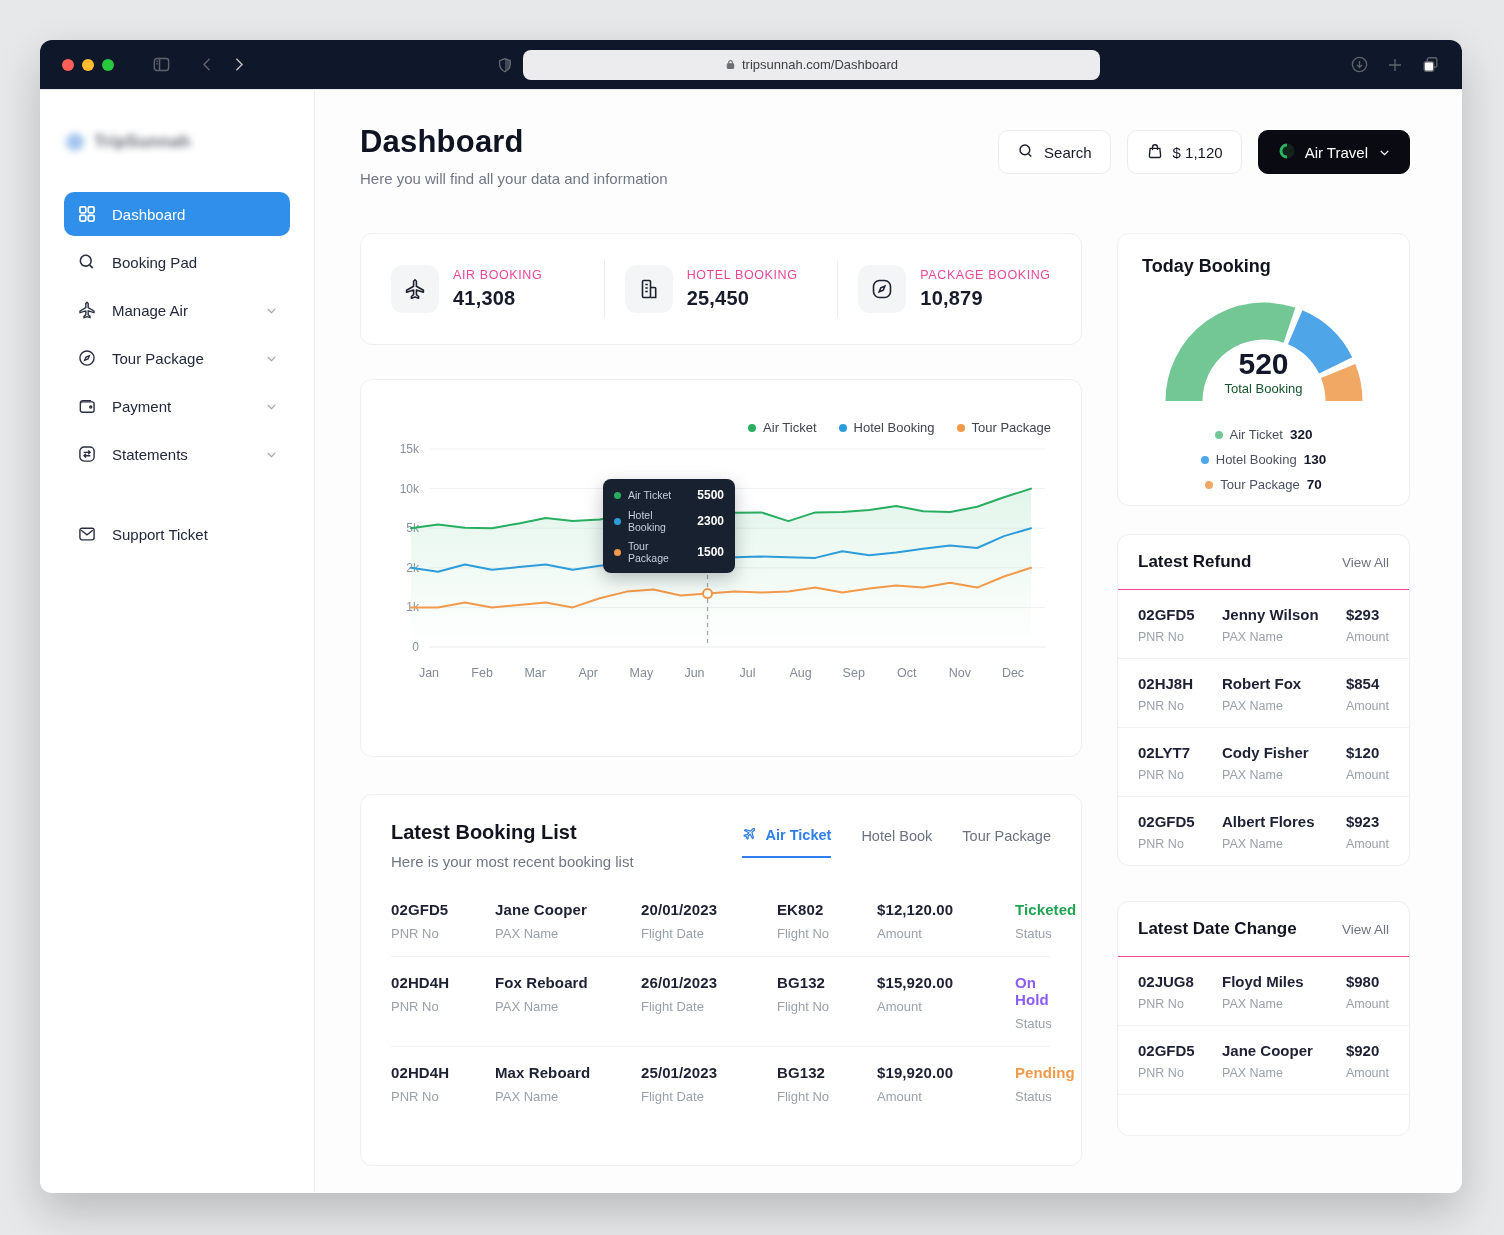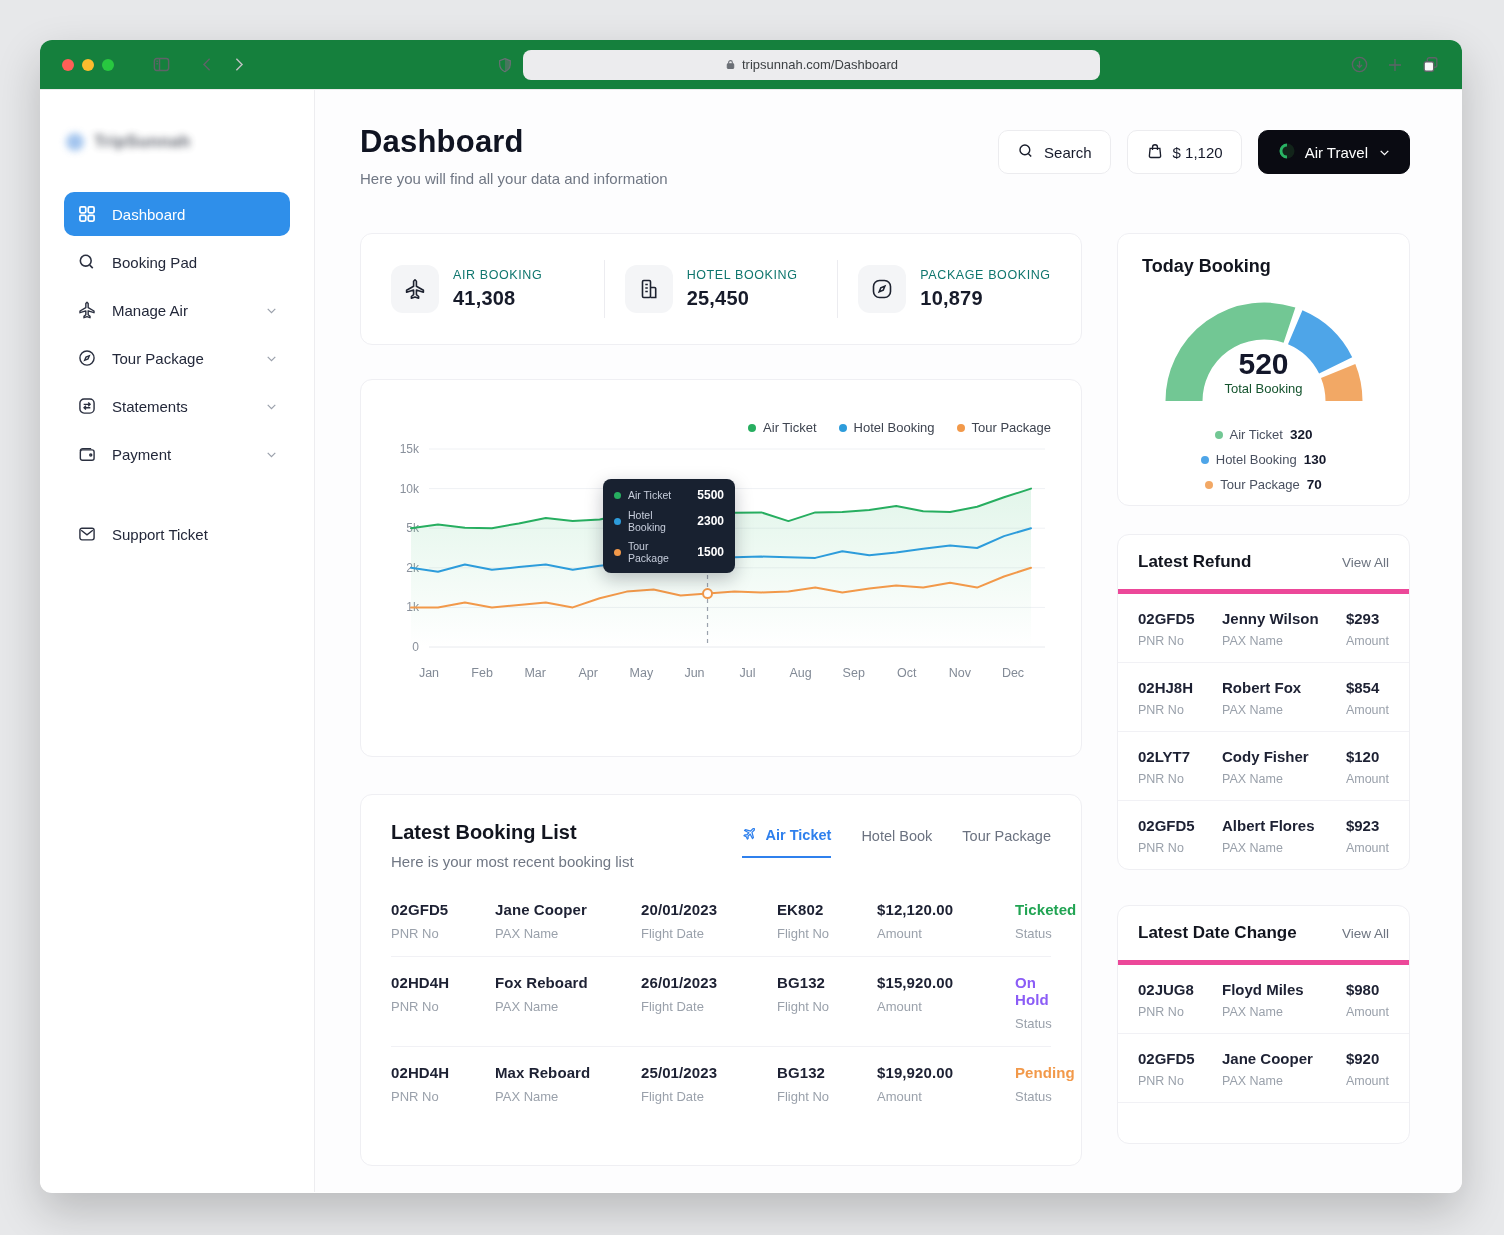--- a/index.html
+++ b/index.html
@@ -3,21 +3,21 @@
 <meta charset="utf-8">
 <style>
   * { margin:0; padding:0; box-sizing:border-box; }
   html,body { width:1504px; height:1235px; background:#e7e8ea; font-family:"Liberation Sans", sans-serif; }
 
   .window { position:absolute; left:40px; top:40px; width:1422px; height:1153px;
     background:#fff; border-radius:12px; overflow:hidden;
     box-shadow:0 18px 45px rgba(0,0,0,.20); }
 
   
-  .toolbar { height:50px; background:#15803d; border-bottom:1px solid #ebebeb;
+  .toolbar { height:50px; background:#0f172a; border-bottom:1px solid #ebebeb;
     display:flex; align-items:center; padding:0 22px; }
   .lights { display:flex; gap:8px; }
   .light { width:12px; height:12px; border-radius:50%; }
   .light.red{background:#ff5f57}.light.yellow{background:#febc2e}.light.green{background:#28c840}
   .tb-ic { display:flex; align-items:center; justify-content:center; color:#5f6368; }
   .tb-ic svg{ display:block; }
   .toggle { margin-left:38px; }
   .nav-back{ margin-left:28px; } .nav-fwd{ margin-left:14px; color:#c0c0c3; }
   .tb-spacer{ flex:1; }
   .shield{ margin-right:10px; color:#6b6f76; }
@@ -59,21 +59,21 @@
   .cols { display:flex; gap:35px; margin-top:46px; }
   .col-l { width:722px; flex:none; }
   .col-r { width:293px; flex:none; }
   .card { background:#fff; border:1px solid #efeff3; border-radius:12px; }
 
   
   .stats { display:flex; align-items:center; height:112px; padding:0 10px; }
   .stat { flex:1; display:flex; align-items:center; gap:14px; padding:0 20px; }
   .stat-ic { width:48px; height:48px; border-radius:12px; background:#f4f5f7;
     display:flex; align-items:center; justify-content:center; color:#1d2230; }
-  .stat-lbl{ font-size:12.5px; color:#0f766e; letter-spacing:.6px; font-weight:500;}
+  .stat-lbl{ font-size:12.5px; color:#ec4899; letter-spacing:.6px; font-weight:500;}
   .stat-val{ font-size:20px; font-weight:700; color:#171b2a; margin-top:5px; letter-spacing:.2px;}
   .stat-div{ width:1px; height:58px; background:#ececf0; }
 
   
   .rev { margin-top:34px; padding:26px 30px 8px; height:378px; }
   .rev-head{ display:flex; align-items:flex-start; }
   .card-title{ font-size:20px; font-weight:700; color:#12151f; }
   .rev-sub{ font-size:15px; color:#707784; margin-top:9px; }
   .select { margin-left:auto; background:#f5f6f8; border-radius:8px; height:36px;
     display:flex; align-items:center; gap:8px; padding:0 14px; font-size:13.5px; color:#1a1e2c; }
@@ -108,21 +108,21 @@
   .gauge-wrap { position:relative; width:230px; margin:6px auto 0; height:128px; }
   .g-total { position:absolute; left:0; right:0; top:64px; text-align:center;
     font-size:30px; font-weight:700; color:#13172a; }
   .g-total-lbl { position:absolute; left:0; right:0; top:98px; text-align:center;
     font-size:13px; color:#14532d; }
   .g-legend { margin-top:16px; display:flex; flex-wrap:wrap; justify-content:center; column-gap:26px; row-gap:10px; }
   .gl-item{ display:flex; align-items:center; gap:7px; font-size:13px; color:#4a5160; }
   .gl-val{ font-weight:700; color:#14182a; font-size:13.5px; }
 
   .listcard { margin-top:28px; }
-  .lc-head { display:flex; align-items:center; padding:17px 20px; border-bottom:5px solid #ec4899; }
+  .lc-head { display:flex; align-items:center; padding:17px 20px; border-bottom:1px solid #ec4899; }
   .lc-title{ font-size:17px; font-weight:700; color:#12151f; }
   .viewall { margin-left:auto; font-size:13.5px; color:#6d7480; }
   .lrow { display:grid; grid-template-columns:84px 1fr auto; padding:16px 20px 14px; border-bottom:1px solid #f1f1f5; }
   .lrow:last-child{ border-bottom:none; }
   .lcell .v{ font-size:15px; font-weight:700; color:#1d2133; }
   .lcell .l{ font-size:12.5px; color:#9aa1ab; margin-top:7px; }
   .lcell.amt{ text-align:left; }
   .datechange { margin-top:35px; }
 
   svg.lc { display:block; }
@@ -246,40 +246,40 @@
           <span class="lbl">Tour Package</span>
           <span class="chev">
             <svg width="13" height="13" viewBox="0 0 24 24" fill="none" stroke="currentColor" stroke-width="2.2">
                 <polyline points="5,9 12,16 19,9"></polyline>
               </svg>
           </span>
         </div>
         <div class="mi">
           <span class="ic">
             <svg width="20" height="20" viewBox="0 0 24 24" fill="none" stroke="currentColor" stroke-width="1.7">
-                <rect x="3.5" y="3.5" width="17" height="17" rx="5"></rect>
-                <path d="M8 10h7.5M13.5 7.8L15.7 10l-2.2 2.2M16 14H8.5M10.7 11.8L8.5 14l2.2 2.2"></path>
-              </svg>
-          </span>
-          <span class="lbl">Statements</span>
+                <path d="M4 8.5c0-1.7 1.3-3 3-3h10"></path>
+                <rect x="4" y="7" width="16.5" height="12.5" rx="2.5"></rect>
+                <circle cx="16.5" cy="13.2" r="1.2"></circle>
+              </svg>
+          </span>
+          <span class="lbl">Payment</span>
           <span class="chev">
             <svg width="13" height="13" viewBox="0 0 24 24" fill="none" stroke="currentColor" stroke-width="2.2">
                 <polyline points="5,9 12,16 19,9"></polyline>
               </svg>
           </span>
         </div>
         <div class="mi">
           <span class="ic">
             <svg width="20" height="20" viewBox="0 0 24 24" fill="none" stroke="currentColor" stroke-width="1.7">
-                <path d="M4 8.5c0-1.7 1.3-3 3-3h10"></path>
-                <rect x="4" y="7" width="16.5" height="12.5" rx="2.5"></rect>
-                <circle cx="16.5" cy="13.2" r="1.2"></circle>
-              </svg>
-          </span>
-          <span class="lbl">Payment</span>
+                <rect x="3.5" y="3.5" width="17" height="17" rx="5"></rect>
+                <path d="M8 10h7.5M13.5 7.8L15.7 10l-2.2 2.2M16 14H8.5M10.7 11.8L8.5 14l2.2 2.2"></path>
+              </svg>
+          </span>
+          <span class="lbl">Statements</span>
           <span class="chev">
             <svg width="13" height="13" viewBox="0 0 24 24" fill="none" stroke="currentColor" stroke-width="2.2">
                 <polyline points="5,9 12,16 19,9"></polyline>
               </svg>
           </span>
         </div>
         <div class="mi support">
           <span class="ic">
             <svg width="20" height="20" viewBox="0 0 24 24" fill="none" stroke="currentColor" stroke-width="1.7">
                 <rect x="3.5" y="5" width="17" height="14" rx="2.5"></rect>

